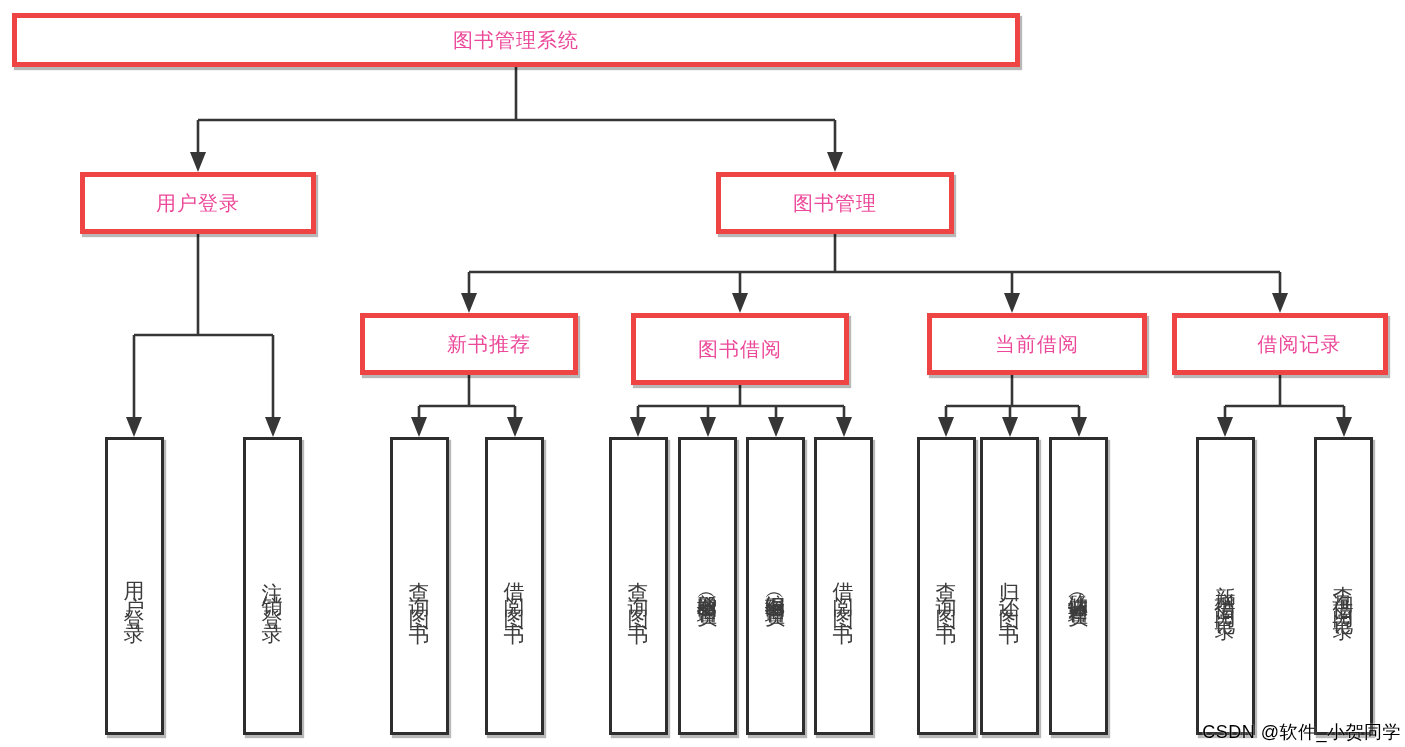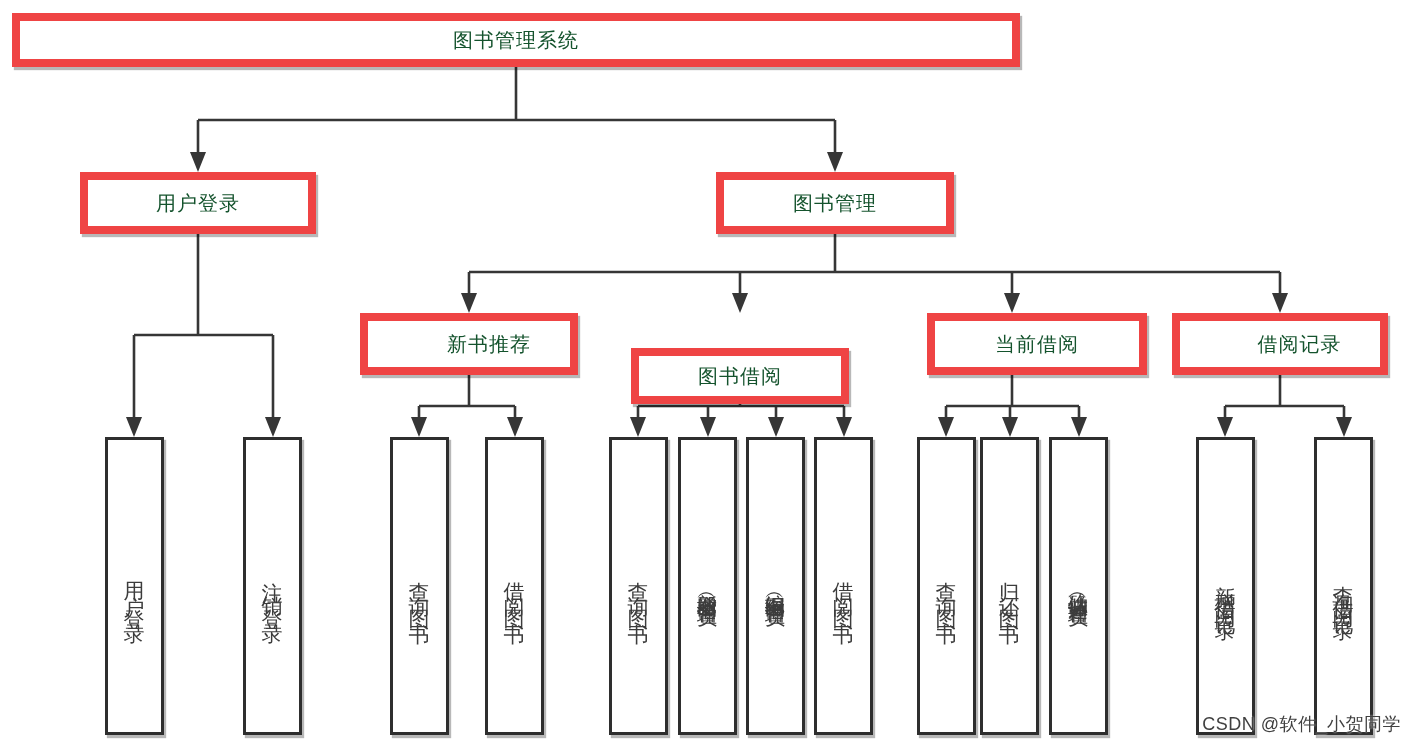--- a/index.html
+++ b/index.html
@@ -9,24 +9,24 @@
     background:#ffffff;
     font-family:"Liberation Sans","DejaVu Sans",sans-serif;
     overflow:hidden;
   }
   #wires { position:absolute; left:0; top:0; width:1405px; height:747px; }
 
   .hbox {
     position:absolute;
     box-sizing:border-box;
     background:#ffffff;
-    border:8px solid #ef4444;
+    border:5px solid #ef4444;
     box-shadow:2px 3px 1px rgba(0,0,0,0.28);
     display:flex; align-items:center; justify-content:center;
-    font-size:20px; color:#14532d;
+    font-size:20px; color:#ec4899;
     letter-spacing:1px;
     z-index:2;
     font-family:Liberation Serif, serif;
   }
   .vbox {
     position:absolute;
     top:437px; height:298px; width:59px;
     box-sizing:border-box;
     background:#ffffff;
     border:3px solid #2e2e2e;
@@ -40,23 +40,23 @@
     font-size:21px; color:#3c3c3c;
     line-height:1;
     letter-spacing:14px;
     margin-bottom:-14px;
   }
   .vbox.med .vtext { letter-spacing:7px; margin-bottom:-7px; font-size:21px; }
   .vbox.long .vtext { letter-spacing:2px; margin-bottom:-2px; font-size:20px; }
 
   #watermark {
     position:absolute;
-    right:4px; bottom:11px;
+    right:4px; bottom:3px;
     font-size:18px;
-    color:#404040;
+    color:#000000;
     letter-spacing:0.5px;
     z-index:3;
     text-shadow:0 0 2px #ffffff;
   }
 </style>
 </head>
 <body>
 
 <div id="canvas">
 
@@ -140,21 +140,21 @@
   <div class="hbox" style="left:80px; top:172px; width:236px; height:62px;">
     <span>用户登录</span>
   </div>
   <div class="hbox" style="left:716px; top:172px; width:238px; height:62px;">
     <span>图书管理</span>
   </div>
 
   <div class="hbox" style="left:360px; top:313px; width:218px; height:62px;padding-left:40px;">
     <span>新书推荐</span>
   </div>
-  <div class="hbox" style="left:631px; top:313px; width:218px; height:56px;margin-top:35px;">
+  <div class="hbox" style="left:631px; top:313px; width:218px; height:72px;">
     <span>图书借阅</span>
   </div>
   <div class="hbox" style="left:902px; top:313px; width:220px; height:62px;margin-left:25px;">
     <span>当前借阅</span>
   </div>
   <div class="hbox" style="left:1172px; top:313px; width:216px; height:62px;padding-left:39px;">
     <span>借阅记录</span>
   </div>
 
   <div class="vbox" style="left:105px;">

